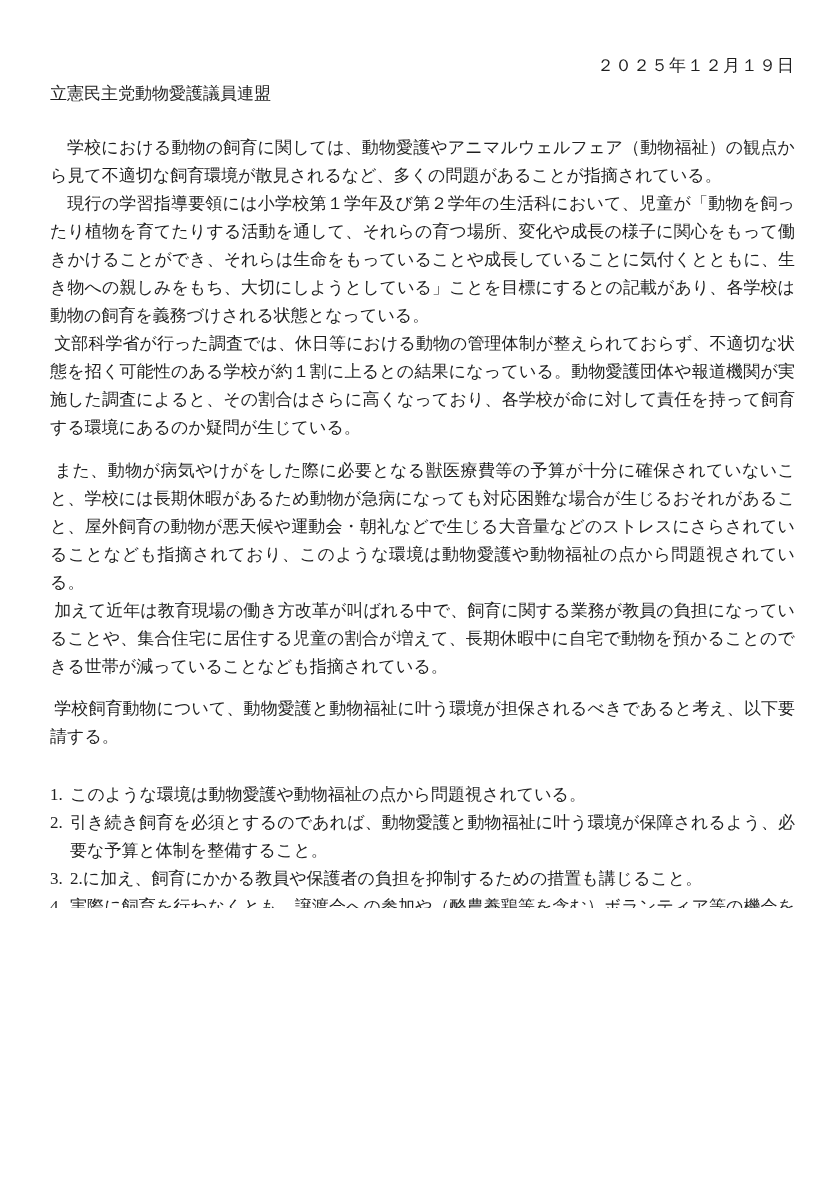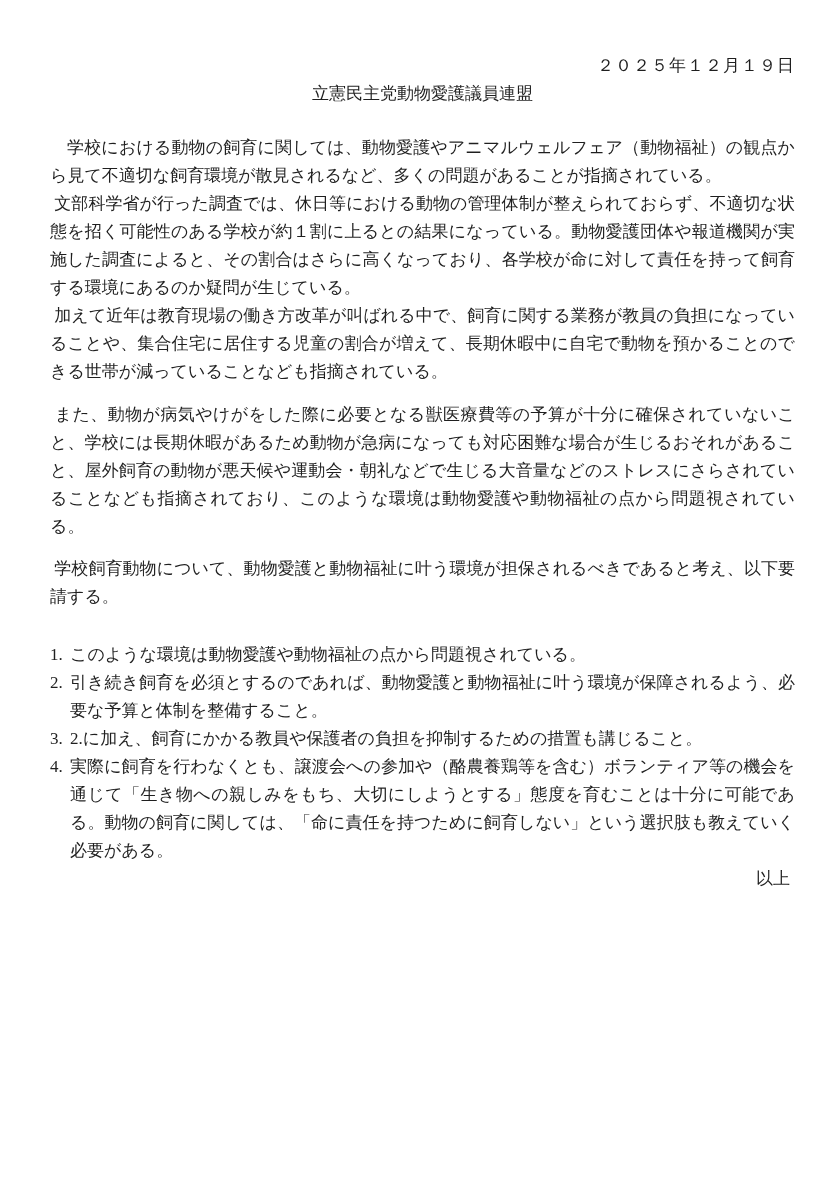--- a/index.html
+++ b/index.html
@@ -23,21 +23,21 @@
   .date-line {
     text-align: right;
     margin-top: 12px;
     letter-spacing: 1px;
   }
   .addressee-line {
     text-align: left;
     margin-left: 7px;
   }
   .sender-line {
-    text-align: center;
+    text-align: left;
     font-family: Liberation Serif, serif;
   }
   .doc-title {
     font-size: 17.5px;
     font-weight: bold;
     text-align: center;
     margin: 24px 0 0 0;
     line-height: 28px;
   }
   p.para {
@@ -78,26 +78,27 @@
 <div class="page">
 
   <div class="date-line">２０２５年１２月１９日</div>
 
 
   <div class="sender-line">立憲民主党動物愛護議員連盟</div>
 
 
   <p class="para first-after-title">　学校における動物の飼育に関しては、動物愛護やアニマルウェルフェア（動物福祉）の観点から見て不適切な飼育環境が散見されるなど、多くの問題があることが指摘されている。</p>
 
+  <p class="para">　現行の学習指導要領には小学校第１学年及び第２学年の生活科において、児童が「動物を飼ったり植物を育てたりする活動を通して、それらの育つ場所、変化や成長の様子に関心をもって働きかけることができ、それらは生命をもっていることや成長していることに気付くとともに、生き物への親しみをもち、大切にしようとしている」ことを目標にするとの記載があり、各学校は動物の飼育を義務づけされる状態となっている。</p>
 
   <p class="para gap-lg"> 文部科学省が行った調査では、休日等における動物の管理体制が整えられておらず、不適切な状態を招く可能性のある学校が約１割に上るとの結果になっている。動物愛護団体や報道機関が実施した調査によると、その割合はさらに高くなっており、各学校が命に対して責任を持って飼育する環境にあるのか疑問が生じている。</p>
 
+  <p class="para gap-md"> また、動物が病気やけがをした際に必要となる獣医療費等の予算が十分に確保されていないこと、学校には長期休暇があるため動物が急病になっても対応困難な場合が生じるおそれがあること、屋外飼育の動物が悪天候や運動会・朝礼などで生じる大音量などのストレスにさらされていることなども指摘されており、このような環境は動物愛護や動物福祉の点から問題視されている。</p>
+
   <p class="para"> 加えて近年は教育現場の働き方改革が叫ばれる中で、飼育に関する業務が教員の負担になっていることや、集合住宅に居住する児童の割合が増えて、長期休暇中に自宅で動物を預かることのできる世帯が減っていることなども指摘されている。</p>
-
-  <p class="para gap-md"> また、動物が病気やけがをした際に必要となる獣医療費等の予算が十分に確保されていないこと、学校には長期休暇があるため動物が急病になっても対応困難な場合が生じるおそれがあること、屋外飼育の動物が悪天候や運動会・朝礼などで生じる大音量などのストレスにさらされていることなども指摘されており、このような環境は動物愛護や動物福祉の点から問題視されている。</p>
 
   <p class="para gap-sm"> 学校飼育動物について、動物愛護と動物福祉に叶う環境が担保されるべきであると考え、以下要請する。</p>
 
   <div class="request-list">
 
     <div class="request-item">
       <span class="request-marker">1.</span>
       <span class="request-text">このような環境は動物愛護や動物福祉の点から問題視されている。</span>
     </div>
 

